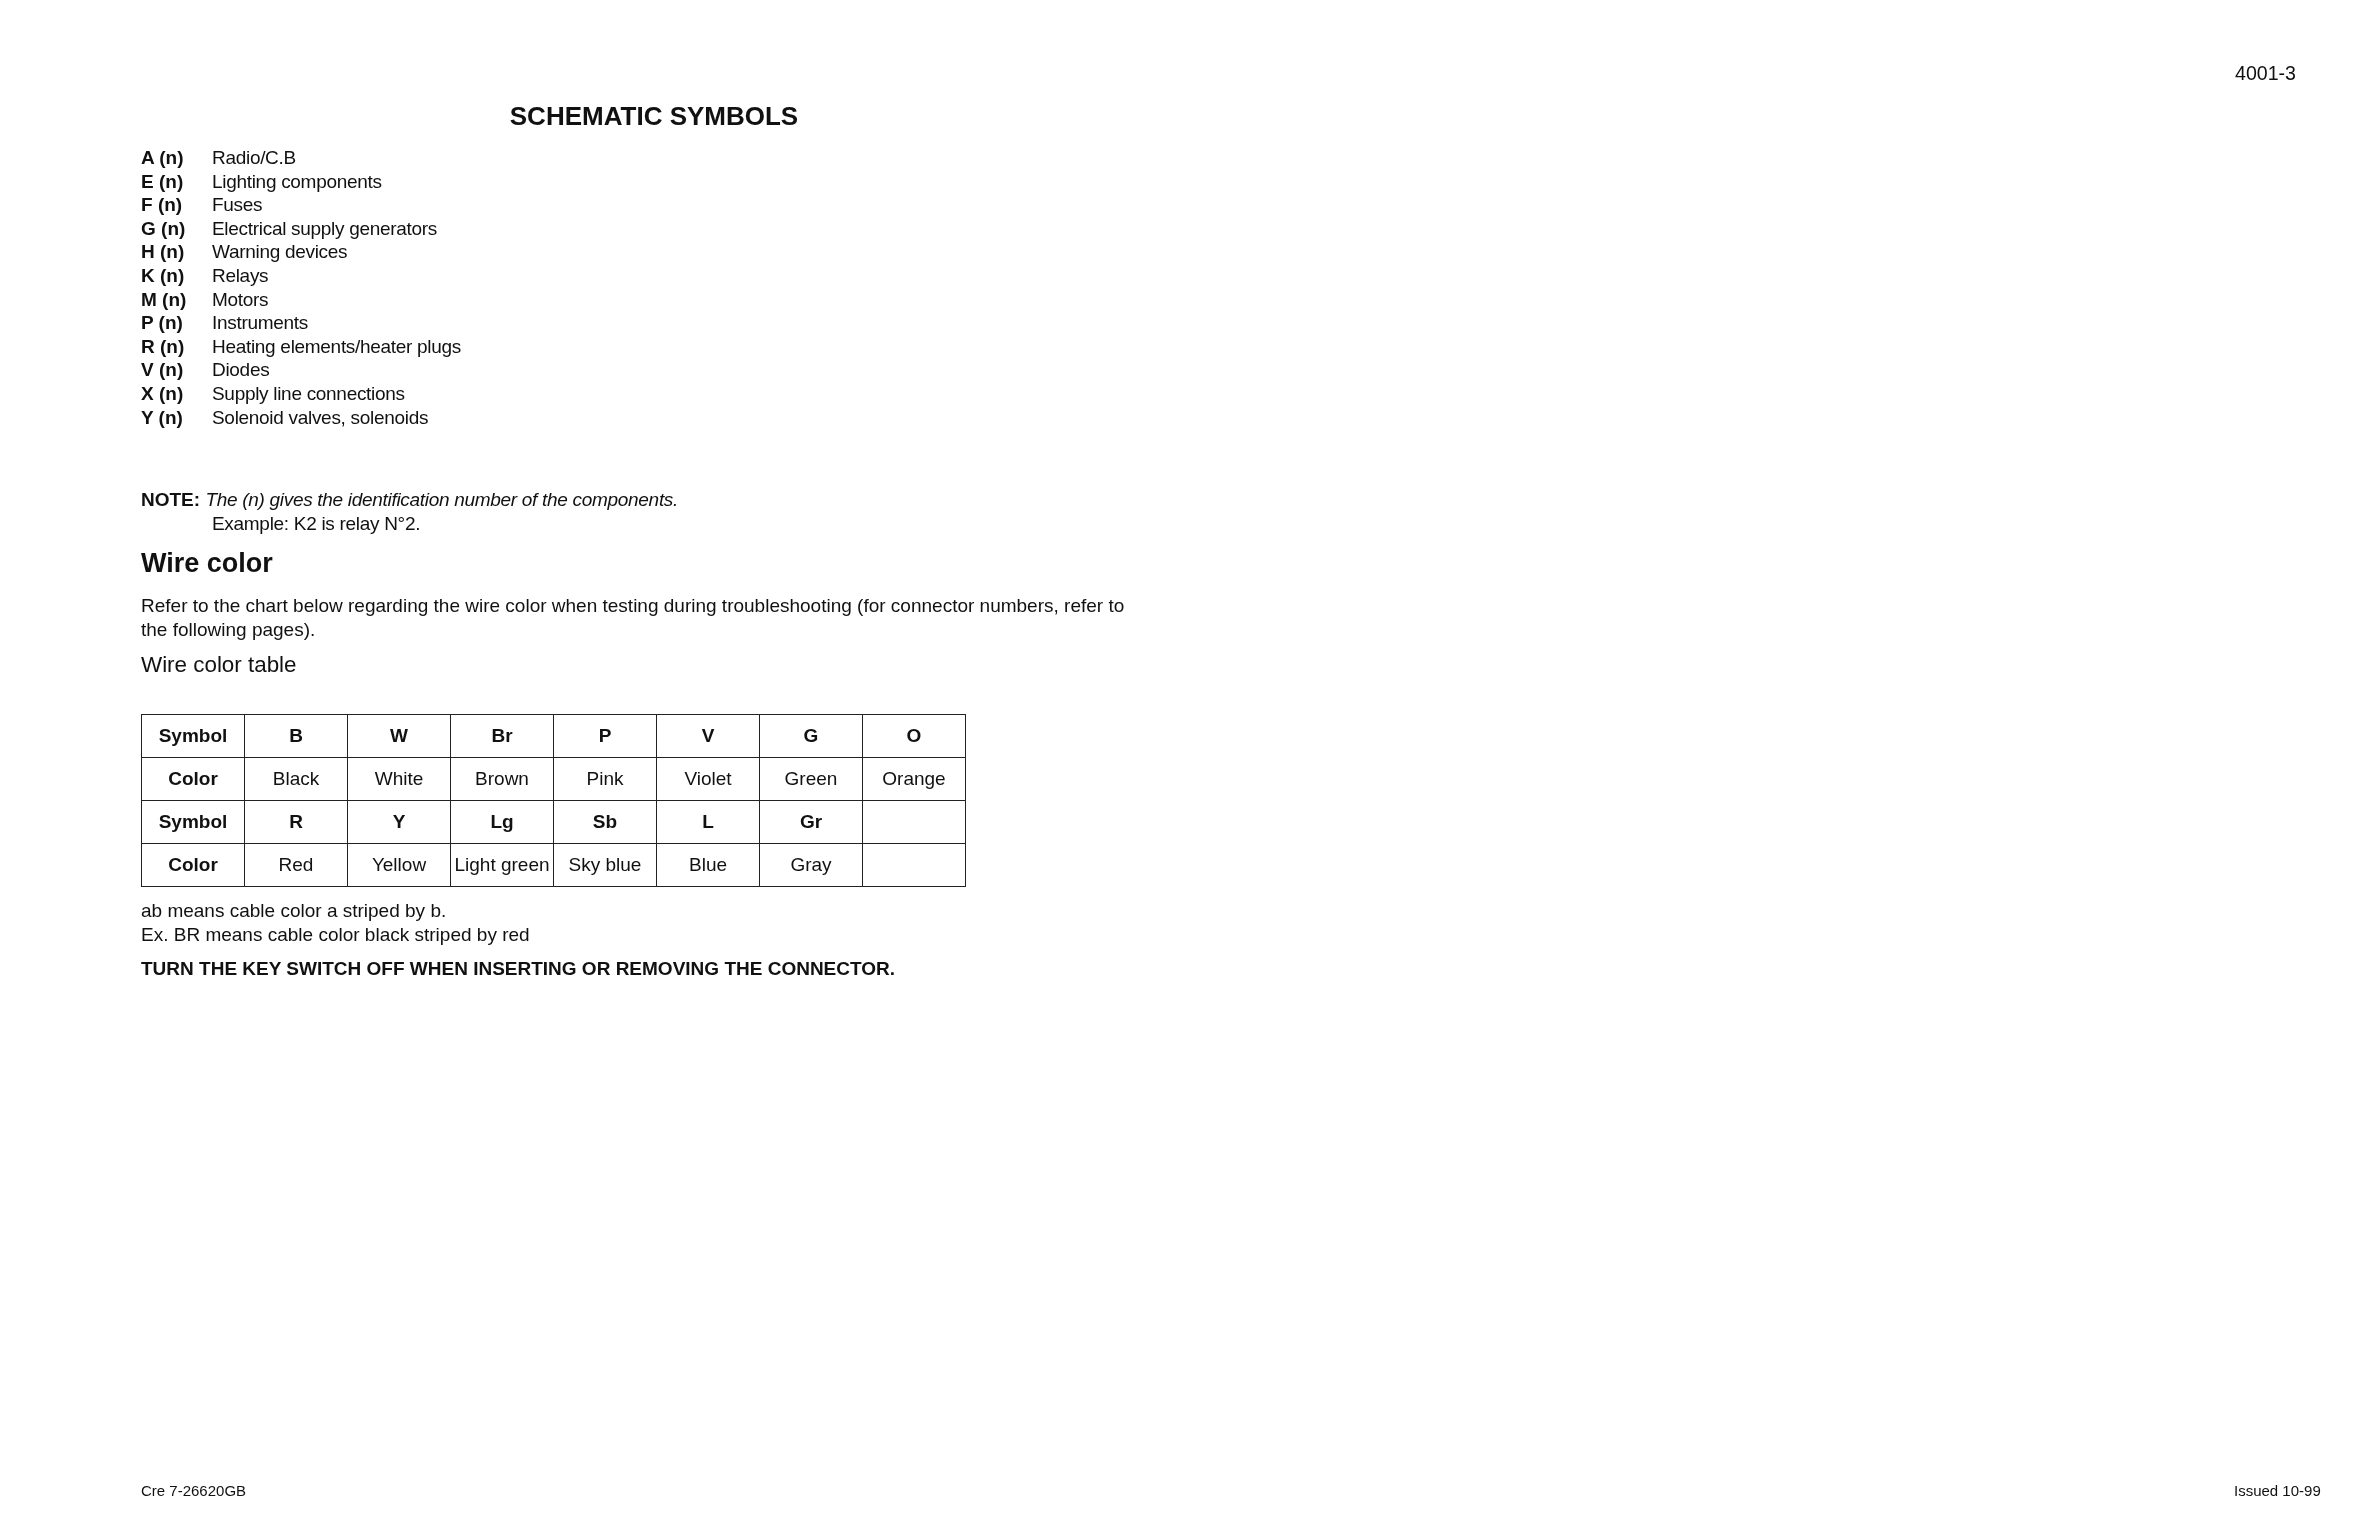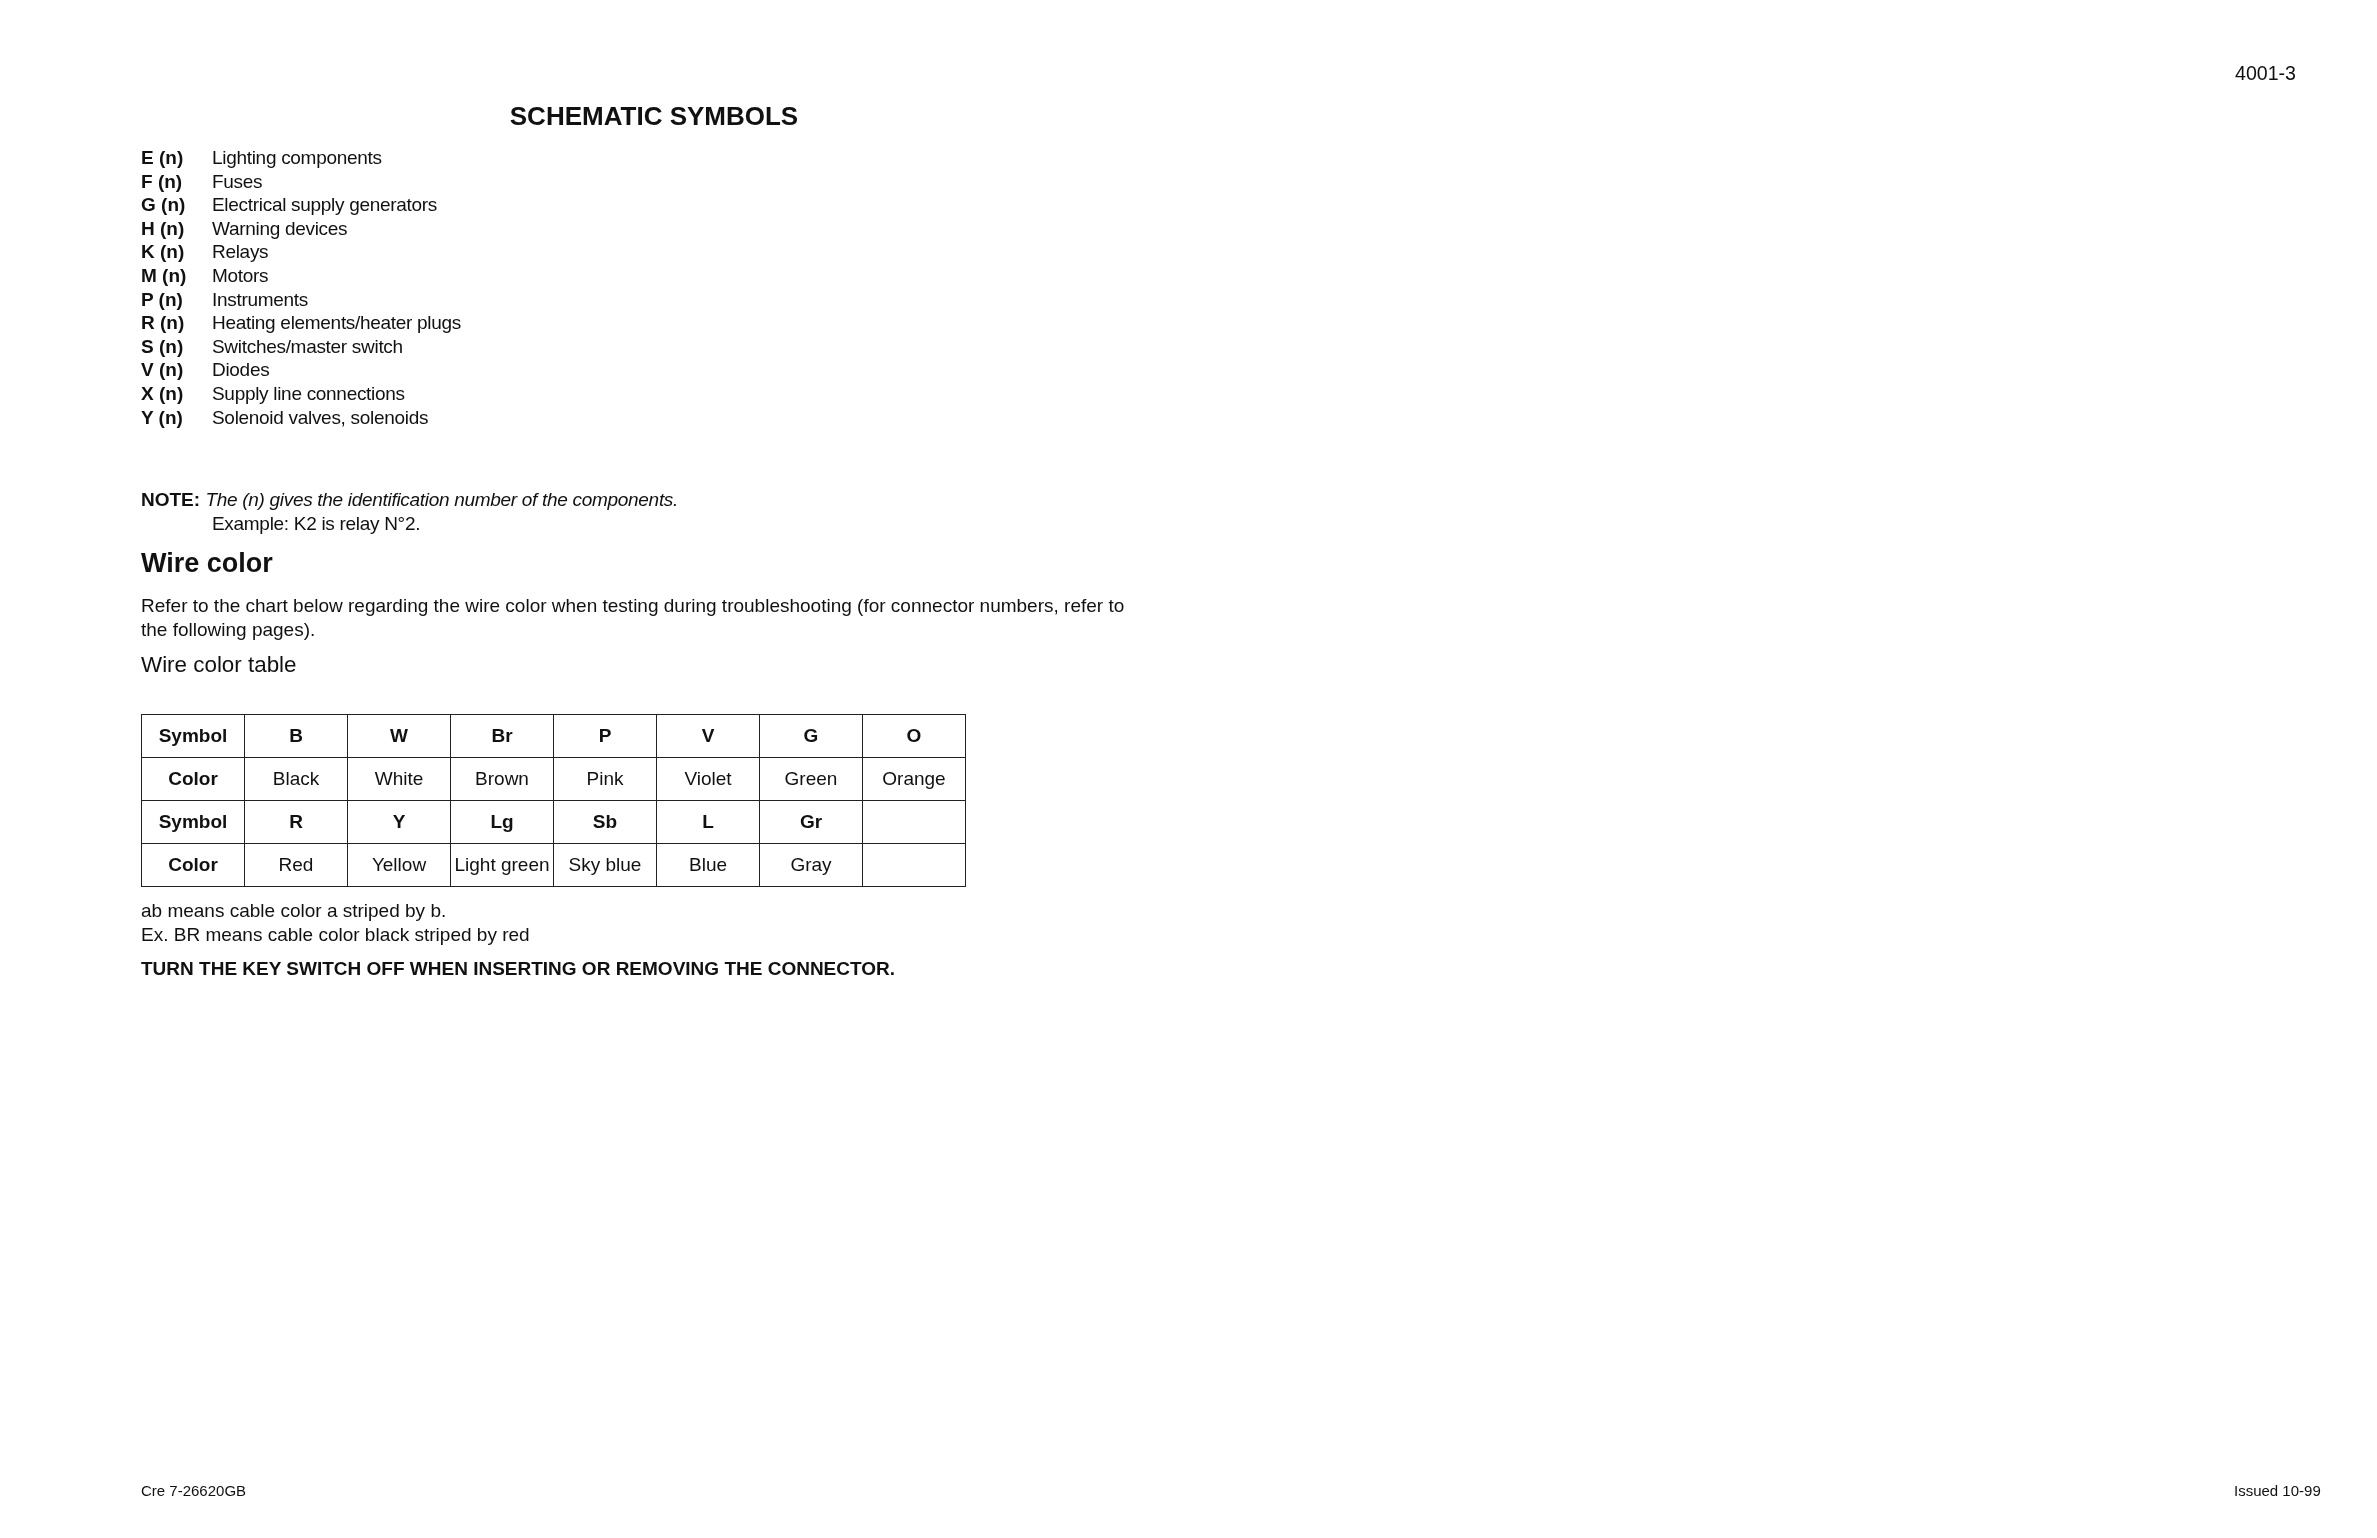--- a/index.html
+++ b/index.html
@@ -30,20 +30,24 @@
 </style>
 </head>
 <body>
 
 <div class="abs page-num">4001-3</div>
 
 <div class="abs title">SCHEMATIC SYMBOLS</div>
 
 <div class="abs sym-list">
   <div class="sym-row">
+      <span class="sym-code">A (n)</span>
+      <span class="sym-desc">Radio/C.B</span>
+    </div>
+  <div class="sym-row">
       <span class="sym-code">E (n)</span>
       <span class="sym-desc">Lighting components</span>
     </div>
   <div class="sym-row">
       <span class="sym-code">F (n)</span>
       <span class="sym-desc">Fuses</span>
     </div>
   <div class="sym-row">
       <span class="sym-code">G (n)</span>
       <span class="sym-desc">Electrical supply generators</span>
@@ -60,24 +64,20 @@
       <span class="sym-code">M (n)</span>
       <span class="sym-desc">Motors</span>
     </div>
   <div class="sym-row">
       <span class="sym-code">P (n)</span>
       <span class="sym-desc">Instruments</span>
     </div>
   <div class="sym-row">
       <span class="sym-code">R (n)</span>
       <span class="sym-desc">Heating elements/heater plugs</span>
-    </div>
-  <div class="sym-row">
-      <span class="sym-code">S (n)</span>
-      <span class="sym-desc">Switches/master switch</span>
     </div>
   <div class="sym-row">
       <span class="sym-code">V (n)</span>
       <span class="sym-desc">Diodes</span>
     </div>
   <div class="sym-row">
       <span class="sym-code">X (n)</span>
       <span class="sym-desc">Supply line connections</span>
     </div>
   <div class="sym-row">

